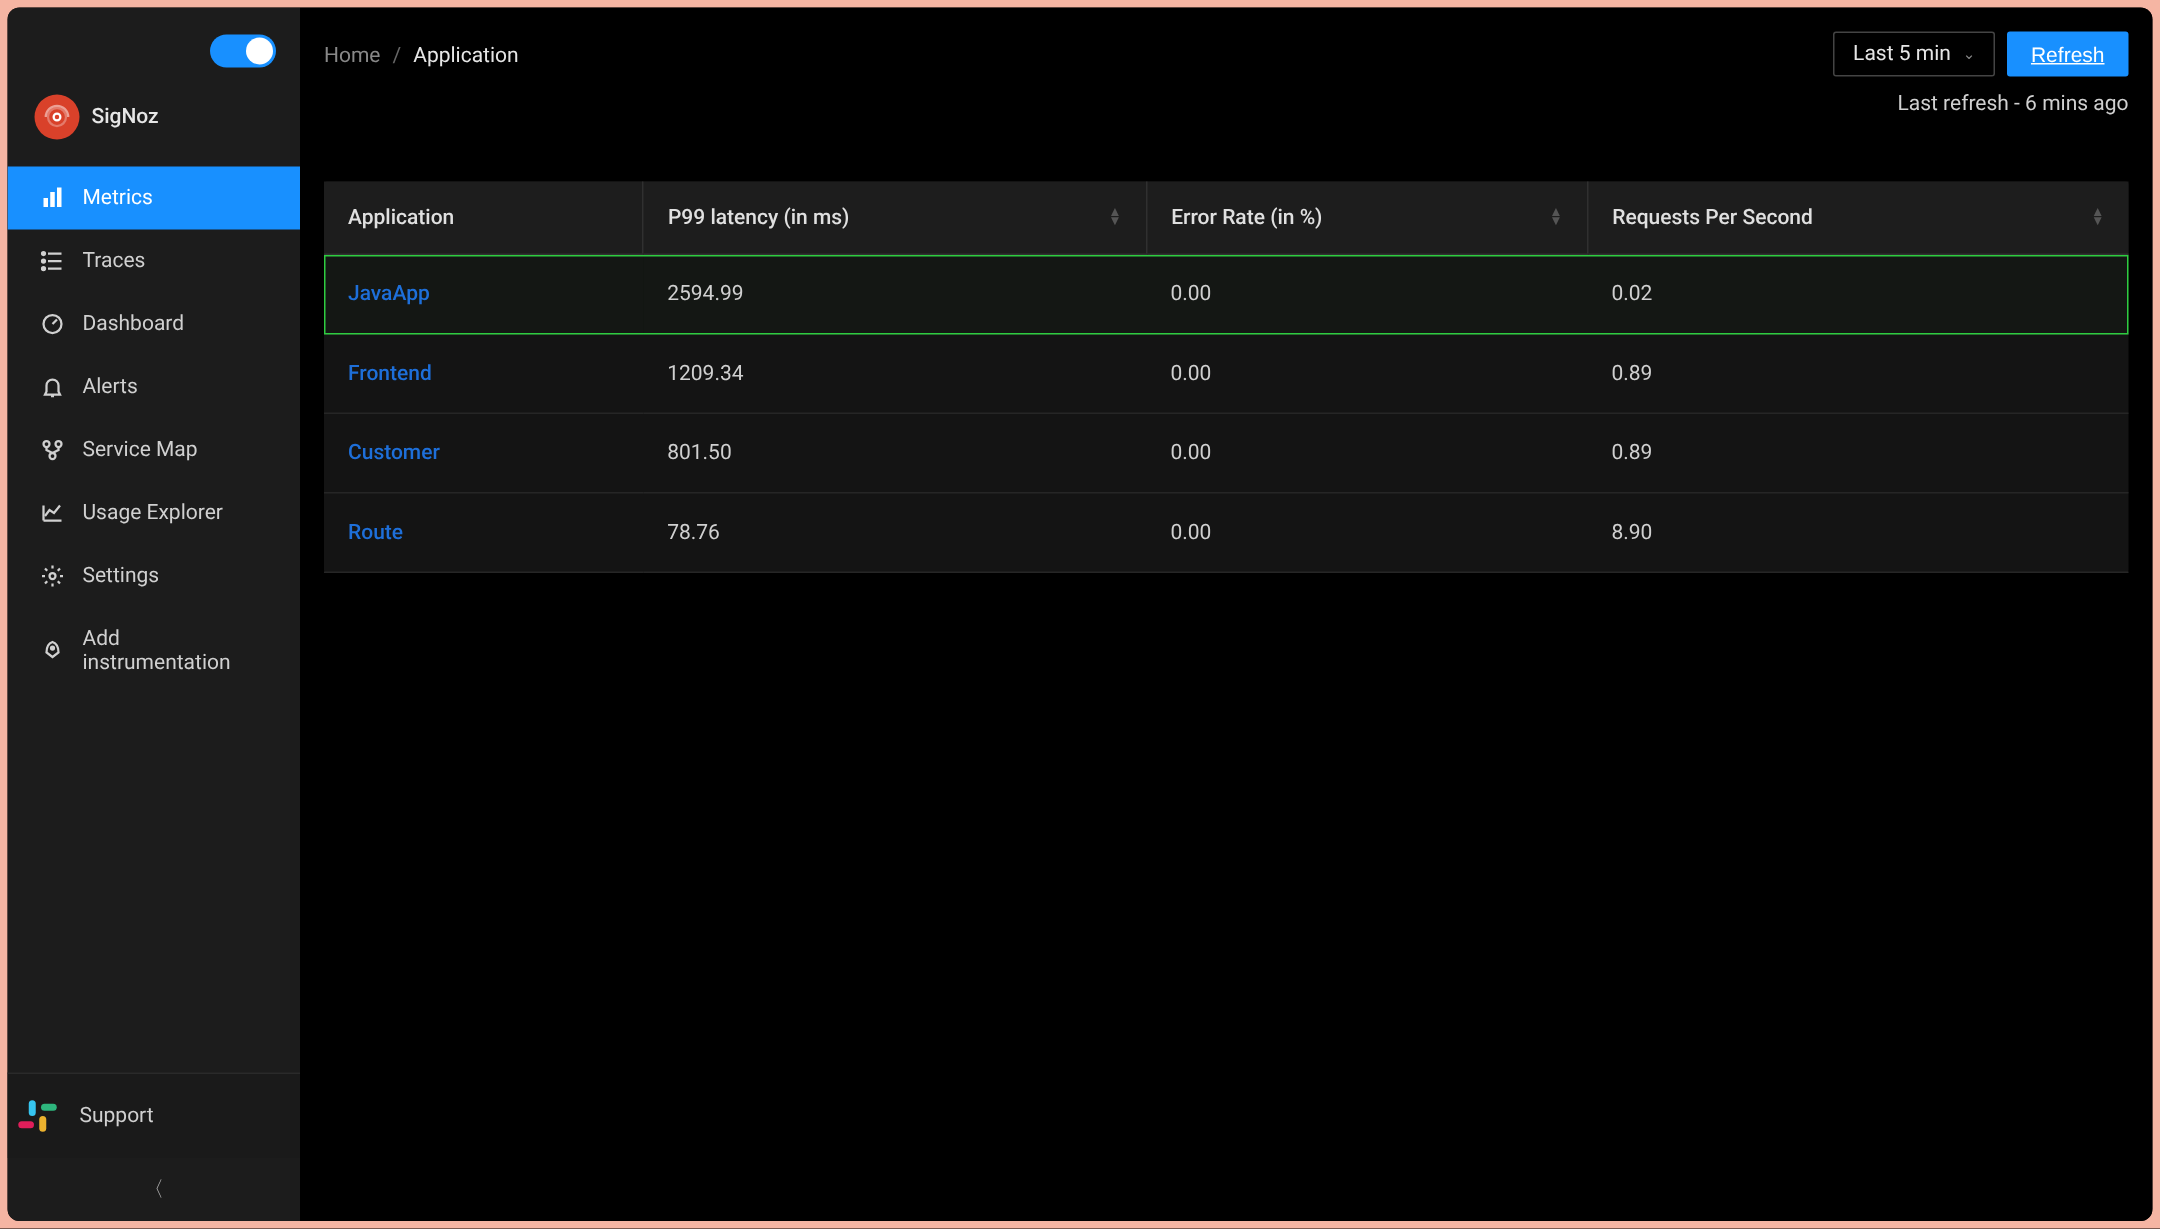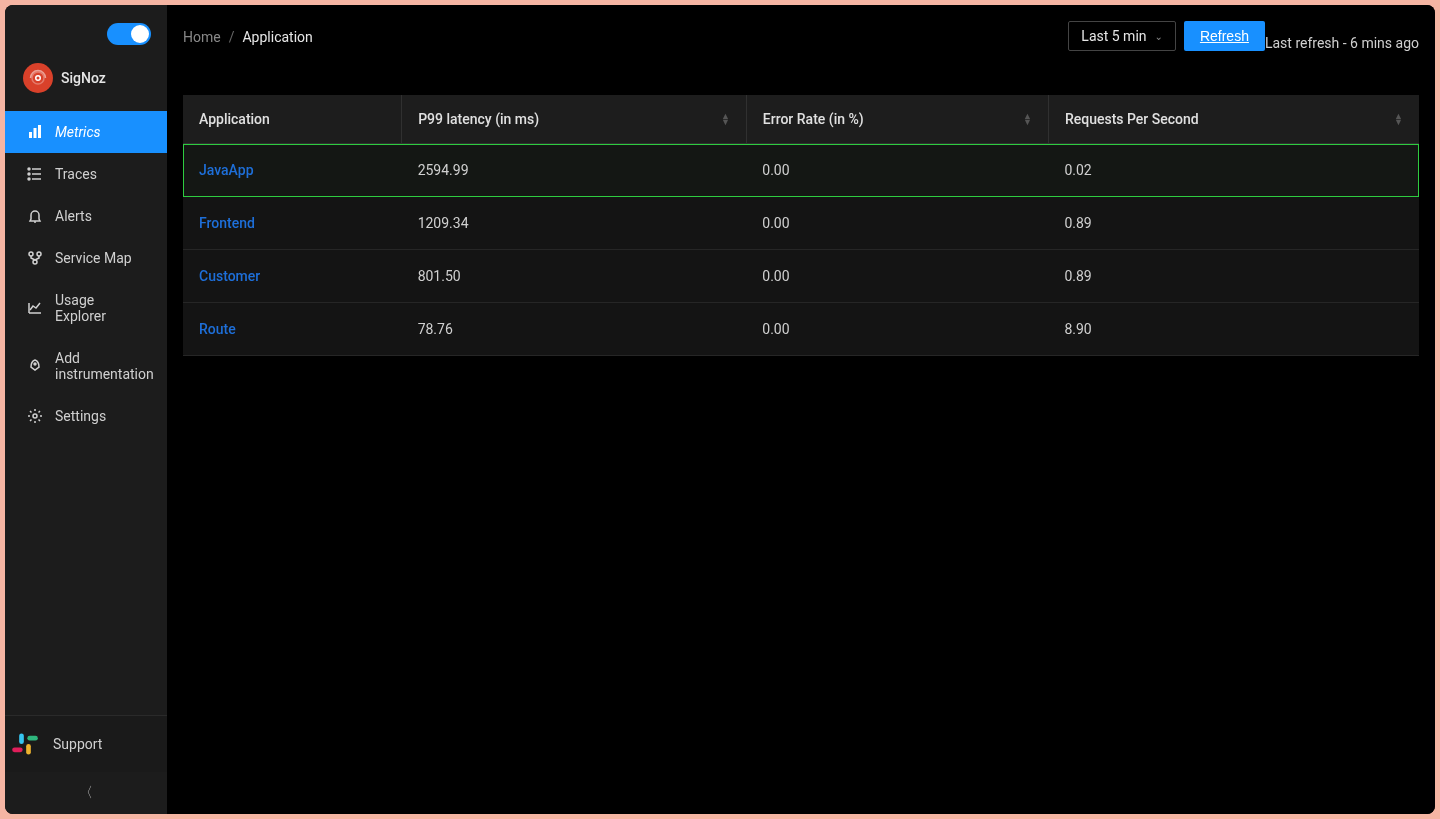--- a/index.html
+++ b/index.html
@@ -17,21 +17,21 @@
     }
     .app-container {
       display: flex;
       width: 100%;
       height: 100%;
       background: #000;
       border-radius: 8px;
       overflow: hidden;
     }
     .sidebar {
-      width: 162px;
+      width: 195px;
       background: #1c1c1c;
       display: flex;
       flex-direction: column;
       position: relative;
     }
     .sidebar-top {
       padding: 18px 16px 8px 16px;
       display: flex;
       justify-content: flex-end;
     }
@@ -81,21 +81,20 @@
       align-items: center;
       padding: 13px 22px;
       gap: 12px;
       color: #d0d0d0;
       font-size: 14px;
       cursor: pointer;
     }
     .nav-item.active {
       background: #1890ff;
       color: #fff;
-      font-style: italic;
     }
     .nav-icon {
       width: 16px;
       height: 16px;
       display: flex;
       align-items: center;
       justify-content: center;
       flex-shrink: 0;
     }
     .support-section {
@@ -144,22 +143,23 @@
       cursor: pointer;
     }
     .breadcrumb-sep {
       color: #666;
     }
     .breadcrumb-current {
       color: #e6e6e6;
     }
     .top-controls {
       display: flex;
-      flex-direction: row;
+      flex-direction: column;
       align-items: flex-end;
+      gap: 10px;
     }
     .controls-row {
       display: flex;
       gap: 8px;
     }
     .time-select {
       background: #000;
       border: 1px solid #444;
       color: #e6e6e6;
       padding: 6px 12px;
@@ -285,20 +285,29 @@
               <circle cx="2" cy="3" r="1" fill="currentColor"></circle>
               <circle cx="2" cy="8" r="1" fill="currentColor"></circle>
               <circle cx="2" cy="13" r="1" fill="currentColor"></circle>
             </svg>
           </span>
           <span>Traces</span>
         </div>
         <div class="nav-item">
           <span class="nav-icon">
             <svg width="16" height="16" viewBox="0 0 16 16" fill="none" stroke="currentColor" stroke-width="1.5">
+              <circle cx="8" cy="8" r="6"></circle>
+              <path d="M8 8 L11 5"></path>
+            </svg>
+          </span>
+          <span>Dashboard</span>
+        </div>
+        <div class="nav-item">
+          <span class="nav-icon">
+            <svg width="16" height="16" viewBox="0 0 16 16" fill="none" stroke="currentColor" stroke-width="1.5">
               <path d="M4 11V7a4 4 0 0 1 8 0v4l1 2H3l1-2z"></path>
               <path d="M7 14h2"></path>
             </svg>
           </span>
           <span>Alerts</span>
         </div>
         <div class="nav-item">
           <span class="nav-icon">
             <svg width="16" height="16" viewBox="0 0 16 16" fill="none" stroke="currentColor" stroke-width="1.5">
               <circle cx="4" cy="4" r="2"></circle>
@@ -315,34 +324,34 @@
               <path d="M2 13V3"></path>
               <path d="M2 13h12"></path>
               <path d="M3 10l3-4 3 2 4-5"></path>
             </svg>
           </span>
           <span>Usage Explorer</span>
         </div>
         <div class="nav-item">
           <span class="nav-icon">
             <svg width="16" height="16" viewBox="0 0 16 16" fill="none" stroke="currentColor" stroke-width="1.5">
+              <circle cx="8" cy="8" r="2"></circle>
+              <path d="M8 1v2M8 13v2M1 8h2M13 8h2M3 3l1.5 1.5M11.5 11.5L13 13M3 13l1.5-1.5M11.5 4.5L13 3"></path>
+            </svg>
+          </span>
+          <span>Settings</span>
+        </div>
+        <div class="nav-item">
+          <span class="nav-icon">
+            <svg width="16" height="16" viewBox="0 0 16 16" fill="none" stroke="currentColor" stroke-width="1.5">
               <path d="M8 2c3 1 4 4 4 7l-4 3-4-3c0-3 1-6 4-7z"></path>
               <circle cx="8" cy="6" r="1" fill="currentColor"></circle>
             </svg>
           </span>
           <span>Add instrumentation</span>
-        </div>
-        <div class="nav-item">
-          <span class="nav-icon">
-            <svg width="16" height="16" viewBox="0 0 16 16" fill="none" stroke="currentColor" stroke-width="1.5">
-              <circle cx="8" cy="8" r="2"></circle>
-              <path d="M8 1v2M8 13v2M1 8h2M13 8h2M3 3l1.5 1.5M11.5 11.5L13 13M3 13l1.5-1.5M11.5 4.5L13 3"></path>
-            </svg>
-          </span>
-          <span>Settings</span>
         </div>
       </div>
 
     <div class="support-section">
       <div class="slack-icon">
         <svg viewBox="0 0 24 24" width="28" height="28">
           <path fill="#36C5F0" d="M9 3a2 2 0 0 0-2 2v5a2 2 0 0 0 4 0V5a2 2 0 0 0-2-2z"></path>
           <path fill="#2EB67D" d="M14 7a2 2 0 0 0 2 2h5a2 2 0 0 0 0-4h-5a2 2 0 0 0-2 2z"></path>
           <path fill="#ECB22E" d="M15 21a2 2 0 0 0 2-2v-5a2 2 0 0 0-4 0v5a2 2 0 0 0 2 2z"></path>
           <path fill="#E01E5A" d="M10 17a2 2 0 0 0-2-2H3a2 2 0 0 0 0 4h5a2 2 0 0 0 2-2z"></path>

